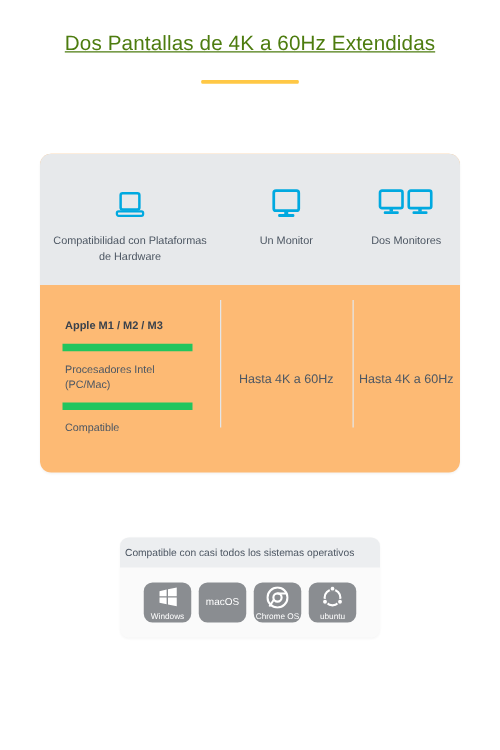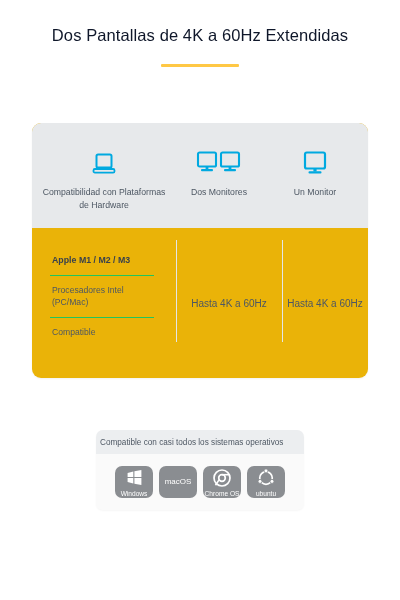--- a/index.html
+++ b/index.html
@@ -17,42 +17,43 @@
   }
 
   
   .title-block {
     padding-top: 26px;
     text-align: center;
   }
   .page-title {
     font-size: 16.5px;
     font-weight: 400;
-    color: #0f172a;
+    color: #4d7c0f;
     letter-spacing: 0.1px;
     margin: 0;
     line-height: 1.2;
+    text-decoration: underline;
   }
   .title-rule {
     width: 78px;
     height: 3px;
     background: #ffc845;
     margin: 18px auto 0 auto;
     border-radius: 1px;
   }
 
   
   .compat-card {
     position: absolute;
     left: 32px;
     top: 123px;
     width: 336px;
     height: 255px;
     border-radius: 9px;
-    background: #eab308;
+    background: #fdba74;
     overflow: hidden;
     box-shadow: 0 1px 2px rgba(0,0,0,0.05);
   }
   .compat-head {
     height: 105px;
     background: #e7e9eb;
     display: flex;
     align-items: flex-start;
   }
   .head-col {
@@ -114,21 +115,21 @@
     color: #4d5763;
     padding: 9px 0 9px 2px;
     line-height: 1.3;
   }
   .plat-item.strong {
     font-weight: bold;
     color: #39414c;
     font-size: 8.8px;
   }
   .plat-item + .plat-item {
-    border-top: 1px solid #22c55e;
+    border-top: 6px solid #22c55e;
   }
 
   .cell-center {
     height: 100%;
     display: flex;
     align-items: center;
     justify-content: center;
     font-size: 10px;
     color: #4d5763;
     text-align: center;
@@ -199,44 +200,44 @@
     <div class="head-col col-a">
       <div class="head-icon">
         <svg width="24" height="22" viewBox="0 0 24 22">
           <rect x="4.5" y="1.5" width="15" height="13" rx="1.6" fill="none" stroke="#00a9e0" stroke-width="2"></rect>
           <rect x="1.5" y="16" width="21" height="3.6" rx="1.4" fill="none" stroke="#00a9e0" stroke-width="1.8"></rect>
         </svg>
       </div>
       <div class="head-label">Compatibilidad con Plataformas de Hardware</div>
     </div>
 
+    <div class="head-col col-b">
+      <div class="head-icon">
+        <svg width="26" height="24" viewBox="0 0 26 24">
+          <rect x="3" y="1.5" width="20" height="16" rx="1.8" fill="none" stroke="#00a9e0" stroke-width="2.2"></rect>
+          <rect x="11.4" y="17.5" width="3.2" height="3" fill="#00a9e0"></rect>
+          <rect x="6.5" y="20.2" width="13" height="2.4" rx="1" fill="#00a9e0"></rect>
+        </svg>
+      </div>
+      <div class="head-label">Un Monitor</div>
+    </div>
+
     <div class="head-col col-c">
       <div class="head-icon">
         <svg width="46" height="24" viewBox="0 0 46 24">
           <rect x="2" y="1.5" width="18" height="14" rx="1.6" fill="none" stroke="#00a9e0" stroke-width="2.1"></rect>
           <rect x="9.6" y="15.5" width="2.8" height="2.8" fill="#00a9e0"></rect>
           <rect x="5" y="18" width="12" height="2.2" rx="0.9" fill="#00a9e0"></rect>
           <rect x="25" y="1.5" width="18" height="14" rx="1.6" fill="none" stroke="#00a9e0" stroke-width="2.1"></rect>
           <rect x="32.6" y="15.5" width="2.8" height="2.8" fill="#00a9e0"></rect>
           <rect x="28" y="18" width="12" height="2.2" rx="0.9" fill="#00a9e0"></rect>
         </svg>
       </div>
       <div class="head-label">Dos Monitores</div>
     </div>
-
-    <div class="head-col col-b">
-      <div class="head-icon">
-        <svg width="26" height="24" viewBox="0 0 26 24">
-          <rect x="3" y="1.5" width="20" height="16" rx="1.8" fill="none" stroke="#00a9e0" stroke-width="2.2"></rect>
-          <rect x="11.4" y="17.5" width="3.2" height="3" fill="#00a9e0"></rect>
-          <rect x="6.5" y="20.2" width="13" height="2.4" rx="1" fill="#00a9e0"></rect>
-        </svg>
-      </div>
-      <div class="head-label">Un Monitor</div>
-    </div>
   </div>
 
   <div class="compat-body">
     <div class="vdiv v1"></div>
     <div class="vdiv v2"></div>
 
     <div class="body-col col-a">
       <div class="plat-item strong">Apple M1 / M2 / M3</div>
       <div class="plat-item">Procesadores Intel (PC/Mac)</div>
       <div class="plat-item">Compatible</div>

